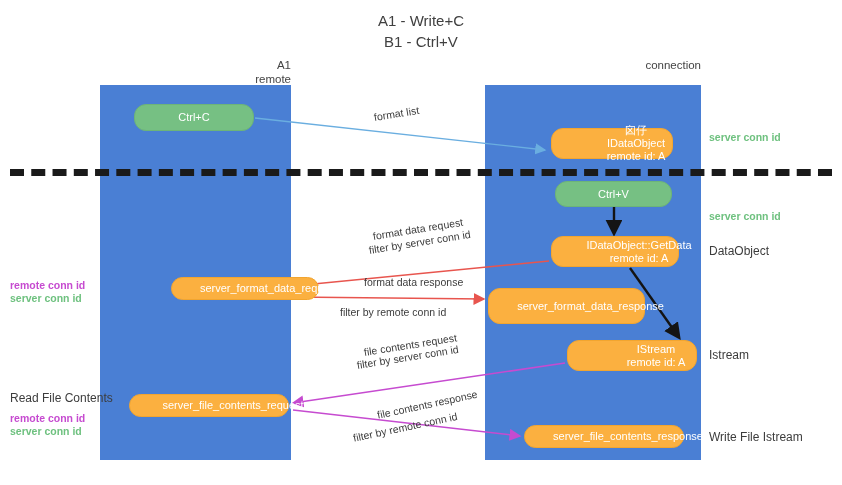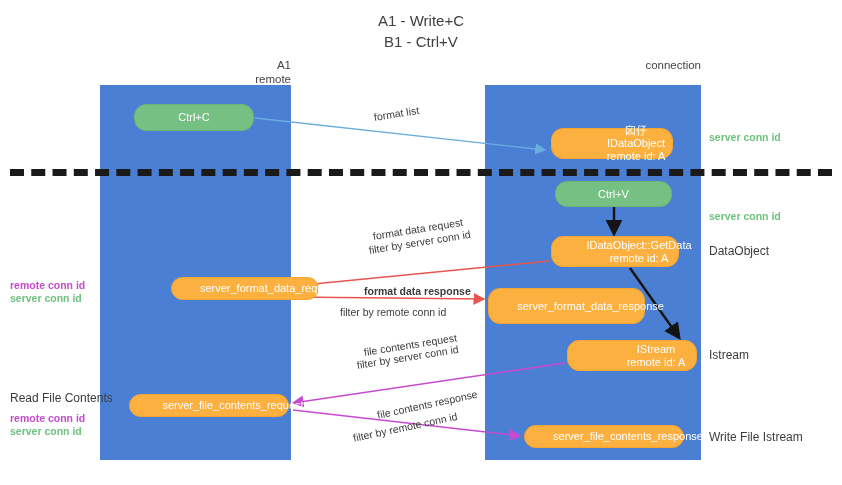--- a/index.html
+++ b/index.html
@@ -67,21 +67,21 @@
 
   #t-formatlist{left:373px;top:111px;}
   #t-sci-1{left:709px;top:131px;}
   #t-sci-2{left:709px;top:210px;}
   #t-dataobject{left:709px;top:245px;}
   #t-istream{left:709px;top:349px;}
   #t-writefile{left:709px;top:431px;}
 
   #t-fmtreq-1{left:372px;top:230px;}
   #t-fmtreq-2{left:368px;top:244px;}
-  #t-fmtresp-1{left:364px;top:285px;font-weight:bold;}
+  #t-fmtresp-1{left:364px;top:276px;}
   #t-fmtresp-2{left:340px;top:306px;}
 
   #t-filereq-1{left:363px;top:346px;}
   #t-filereq-2{left:356px;top:359px;}
   #t-fileresp-1{left:376px;top:409px;}
   #t-fileresp-2{left:352px;top:432px;}
 
   #t-left-1{left:10px;top:279px;}
   #t-left-2{left:10px;top:292px;}
   #t-readfile{left:10px;top:392px;}

